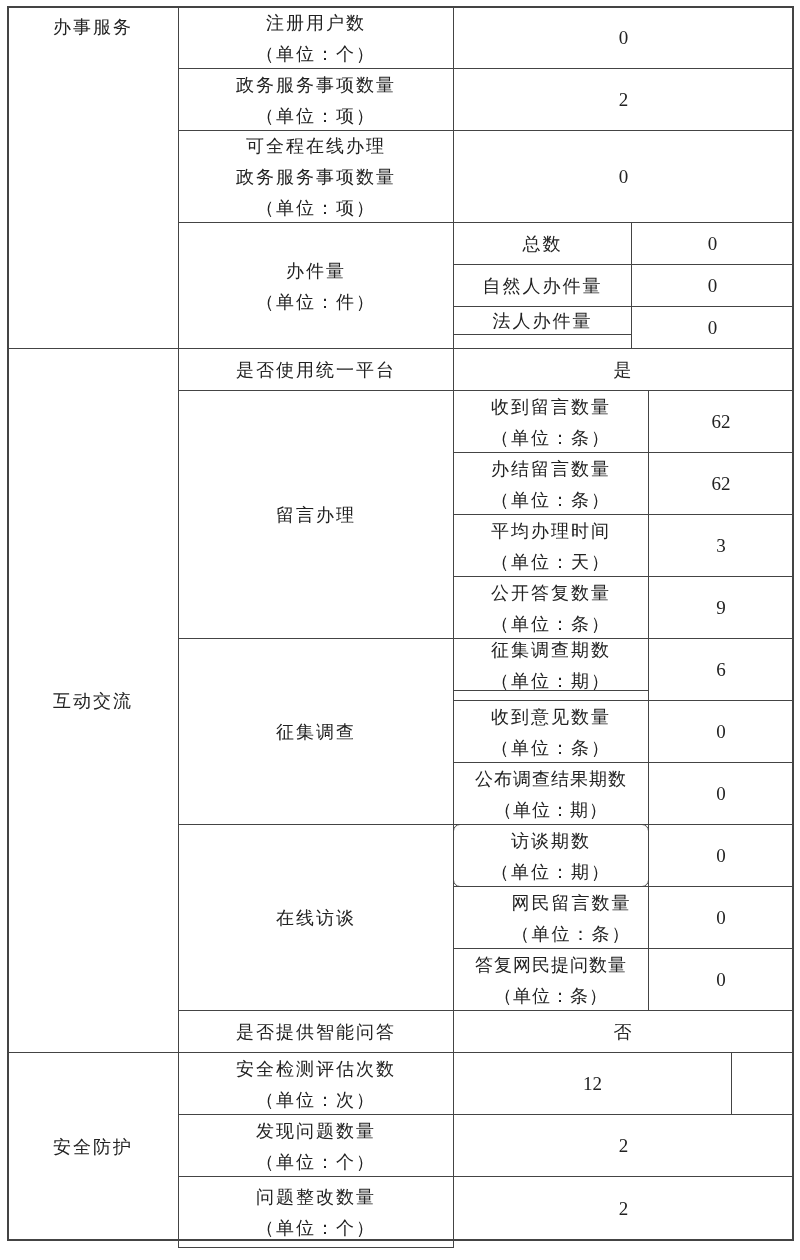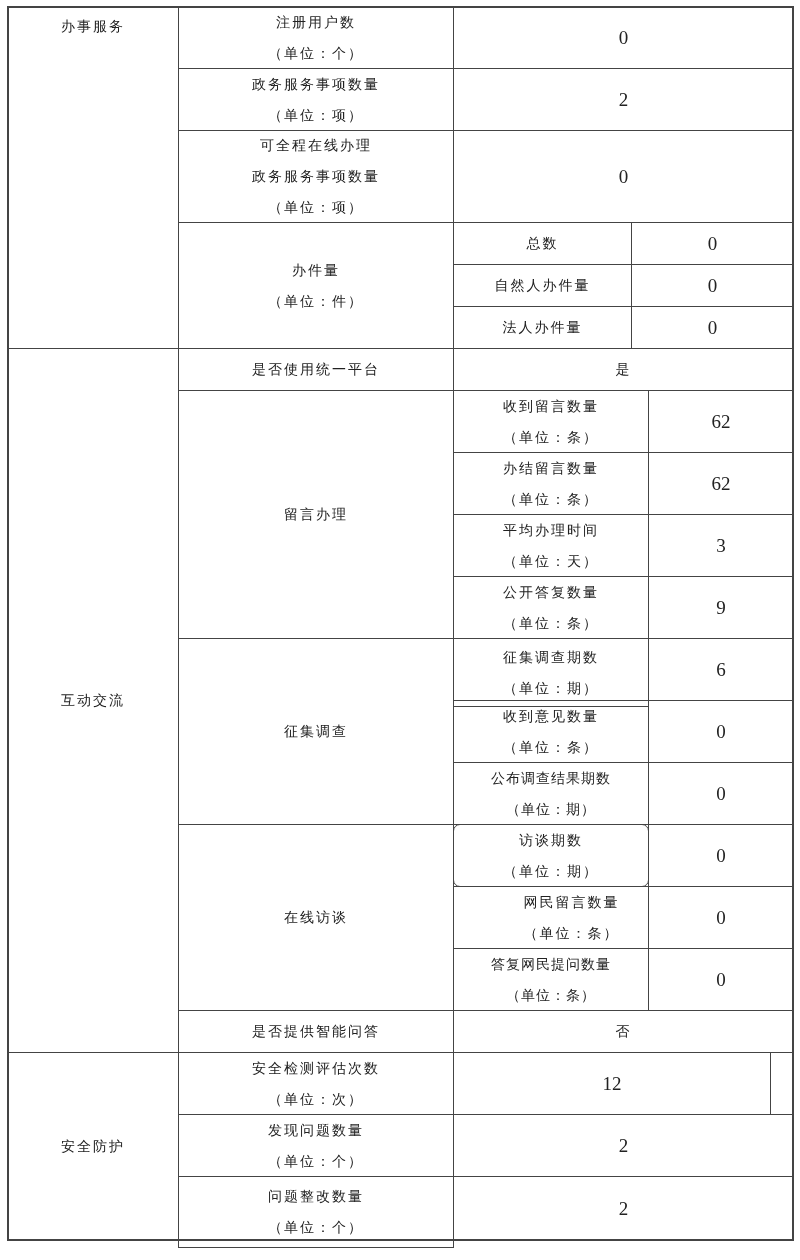--- a/index.html
+++ b/index.html
@@ -1,20 +1,20 @@
 <!DOCTYPE html>
 <html><head>
 <meta charset="utf-8">
 <style>
   html, body { margin: 0; padding: 0; background: #ffffff; }
   body { width: 800px; height: 1260px; position: relative; overflow: hidden;
          font-family: "DejaVu Serif", "Liberation Serif", serif; color: #222; }
   .cell { position: absolute; box-sizing: border-box; border: 1px solid #444;
           display: flex; align-items: center; justify-content: center;
-          text-align: center; font-size: 14px; line-height: 31px; letter-spacing: 2px;
+          text-align: center; font-size: 18px; line-height: 31px; letter-spacing: 2px;
           white-space: pre-line; }
   .cell.top { align-items: flex-start; padding-top: 4px; }
   .num { letter-spacing: 0; font-family: "Liberation Serif", "DejaVu Serif", serif; font-size: 19px; }
   .outer { position: absolute; left: 7px; top: 6px; width: 787px; height: 1235px;
            border: 2px solid #444; box-sizing: border-box; pointer-events: none; }
 </style>
 </head>
 <body>
 
 <div>
@@ -36,21 +36,21 @@
 
   <div class="cell" style="left:178px;top:222px;width:276px;height:127px;">办件量
 （单位：件）</div>
 
   <div class="cell" style="left:453px;top:222px;width:179px;height:43px;">总数</div>
   <div class="cell num" style="left:631px;top:222px;width:163px;height:43px;">0</div>
 
   <div class="cell" style="left:453px;top:264px;width:179px;height:43px;">自然人办件量</div>
   <div class="cell num" style="left:631px;top:264px;width:163px;height:43px;">0</div>
 
-  <div class="cell" style="left:453px;top:306px;width:179px;height:43px;">法人办件量</div>
+  <div class="cell" style="left:453px;top:306px;width:179px;height:29px;">法人办件量</div>
   <div class="cell num" style="left:631px;top:306px;width:163px;height:43px;">0</div>
 
   <div class="cell" style="left:7px;top:348px;width:172px;height:705px;">互动交流</div>
 
   <div class="cell" style="left:178px;top:348px;width:276px;height:43px;">是否使用统一平台</div>
   <div class="cell" style="left:453px;top:348px;width:341px;height:43px;">是</div>
 
   <div class="cell" style="left:178px;top:390px;width:276px;height:249px;">留言办理</div>
 
   <div class="cell" style="left:453px;top:390px;width:196px;height:63px;">收到留言数量
@@ -64,21 +64,21 @@
   <div class="cell" style="left:453px;top:514px;width:196px;height:63px;">平均办理时间
 （单位：天）</div>
   <div class="cell num" style="left:648px;top:514px;width:146px;height:63px;">3</div>
 
   <div class="cell" style="left:453px;top:576px;width:196px;height:63px;">公开答复数量
 （单位：条）</div>
   <div class="cell num" style="left:648px;top:576px;width:146px;height:63px;">9</div>
 
   <div class="cell" style="left:178px;top:638px;width:276px;height:187px;">征集调查</div>
 
-  <div class="cell" style="left:453px;top:638px;width:196px;height:69px;">征集调查期数
+  <div class="cell" style="left:453px;top:638px;width:196px;height:53px;">征集调查期数
 （单位：期）</div>
   <div class="cell num" style="left:648px;top:638px;width:146px;height:63px;">6</div>
 
   <div class="cell" style="left:453px;top:700px;width:196px;height:63px;">收到意见数量
 （单位：条）</div>
   <div class="cell num" style="left:648px;top:700px;width:146px;height:63px;">0</div>
 
   <div class="cell" style="left:453px;top:762px;width:196px;height:63px;letter-spacing:1px;">公布调查结果期数
 （单位：期）</div>
   <div class="cell num" style="left:648px;top:762px;width:146px;height:63px;">0</div>
@@ -97,21 +97,21 @@
 （单位：条）</div>
   <div class="cell num" style="left:648px;top:948px;width:146px;height:63px;">0</div>
 
   <div class="cell" style="left:178px;top:1010px;width:276px;height:43px;">是否提供智能问答</div>
   <div class="cell" style="left:453px;top:1010px;width:341px;height:43px;">否</div>
 
   <div class="cell" style="left:7px;top:1052px;width:172px;height:189px;">安全防护</div>
 
   <div class="cell" style="left:178px;top:1052px;width:276px;height:63px;">安全检测评估次数
 （单位：次）</div>
-  <div class="cell num" style="left:453px;top:1052px;width:318px;height:63px;">12</div>
+  <div class="cell num" style="left:453px;top:1052px;width:279px;height:63px;">12</div>
 
   <div class="cell" style="left:178px;top:1114px;width:276px;height:63px;">发现问题数量
 （单位：个）</div>
   <div class="cell num" style="left:453px;top:1114px;width:341px;height:63px;">2</div>
 
   <div class="cell" style="left:178px;top:1176px;width:276px;height:72px;">问题整改数量
 （单位：个）</div>
   <div class="cell num" style="left:453px;top:1176px;width:341px;height:65px;">2</div>
 
   <div class="outer"></div>

